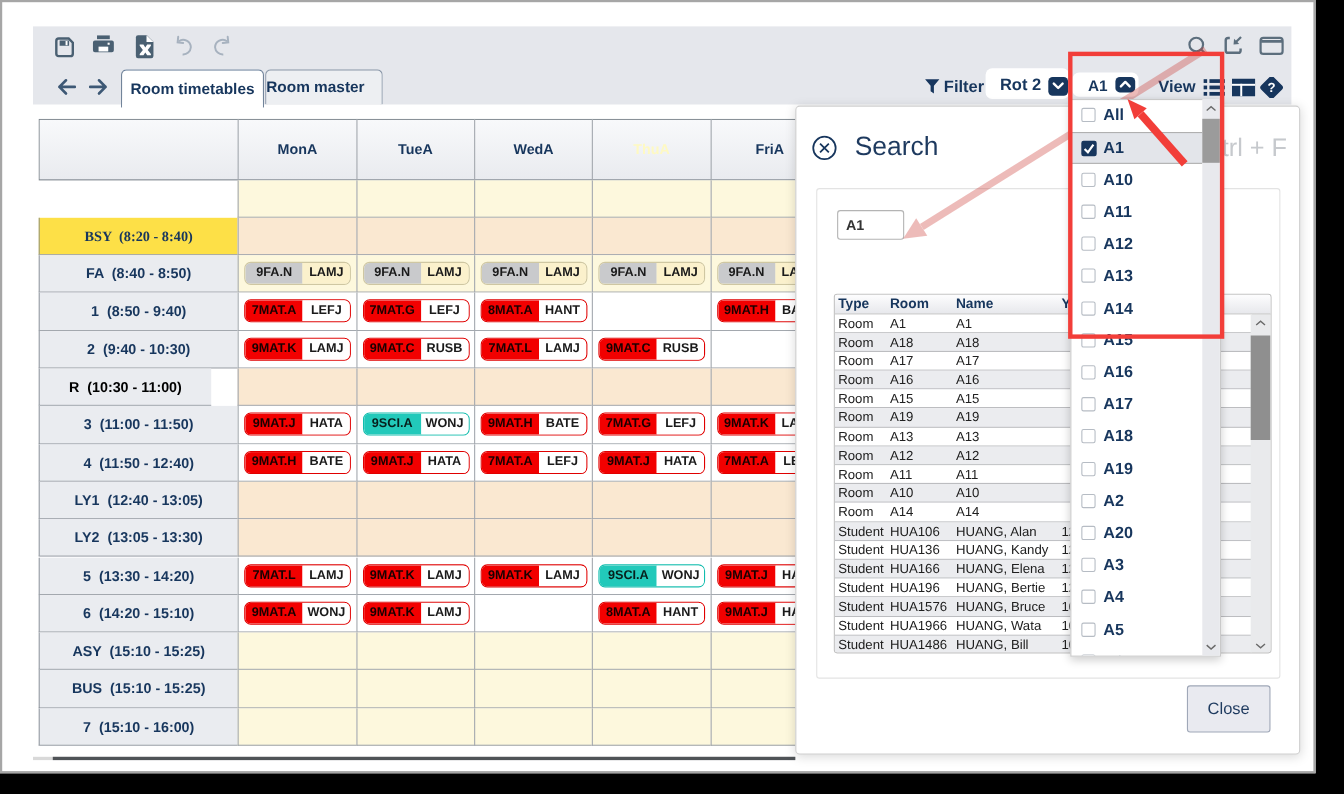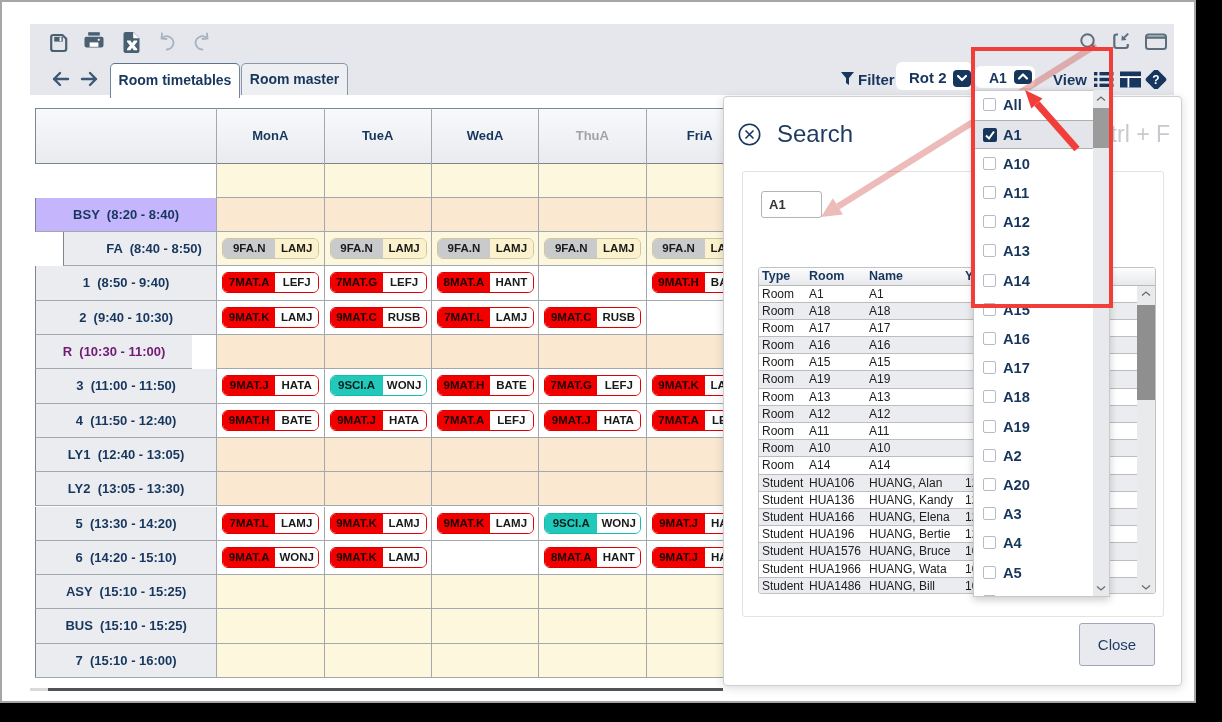--- a/index.html
+++ b/index.html
@@ -37,21 +37,21 @@
 </g>
 </g>
 </svg>
 <svg class="abs" style="left:52px;top:70px;z-index:1" width="46" height="18" viewBox="0 0 46 18">
 <g stroke="#3d5875" stroke-width="2.4" fill="none" stroke-linecap="round" stroke-linejoin="round">
 <path d="M16 9 H2 M8 3 L2 9 L8 15"></path>
 <path d="M30 9 H44 M38 3 L44 9 L38 15"></path>
 </g>
 </svg>
 <div class="abs" style="left:110px;top:63px;width:128px;height:34px;background:#fff;border:1px solid #72849a;border-top:1.5px solid #5a7391;border-bottom:none;border-radius:5px 5px 0 0;z-index:1;text-align:center;font-size:14px;font-weight:bold;color:#17365d;line-height:33px;">Room timetables</div>
-<div class="abs" style="left:241px;top:63px;width:105px;height:31px;background:#edeff2;border:1px solid #8a97a8;border-bottom:none;border-radius:5px 5px 0 0;z-index:1;text-align:center;font-size:14px;font-weight:bold;color:#17365d;line-height:31px;">Room master</div>
+<div class="abs" style="left:241px;top:63px;width:105px;height:31px;background:#edeff2;border:1px solid #8a97a8;border-bottom:none;border-radius:5px 5px 0 0;z-index:1;text-align:left;font-size:14px;font-weight:bold;color:#17365d;line-height:31px;">Room master</div>
 <svg class="abs" style="left:1076px;top:30px;z-index:1" width="100" height="24" viewBox="0 0 100 24">
 <g fill="none" stroke="#5c6e7d" stroke-width="2">
 <circle cx="11.5" cy="10.5" r="6.2"></circle>
 <path d="M16 15 L20.5 19.5"></path>
 </g>
 <g transform="translate(34,0)" stroke="#5c6e7d" fill="none">
 <path d="M8 4.5 H6.5 Q4.3 4.5 4.3 6.7 V15.8 Q4.3 18 6.5 18 H15.6 Q17.8 18 17.8 15.8 V14" stroke-width="2.2"></path>
 <path d="M18.2 3.6 L13.4 8.4" stroke-width="2"></path>
 <polygon points="11.4,10.4 16.6,9.9 11.9,5.2" fill="#5c6e7d" stroke="none"></polygon>
 </g>
@@ -96,34 +96,34 @@
 <g transform="translate(62,9.5)">
 <rect x="-8" y="-8" width="16" height="16" rx="2.5" transform="rotate(45)" fill="#17365d"></rect>
 <text x="0" y="4.4" text-anchor="middle" font-size="12" font-weight="bold" fill="#fff" font-family="Liberation Sans">?</text>
 </g>
 </svg>
 <div class="abs" style="left:35.0px;top:107.5px;width:688.0px;height:572.5px;overflow:hidden;">
     <div class="abs" style="left:0;top:0;width:718.0px;height:56.0px;background:linear-gradient(#f8f9fb,#e9ebef);border:1px solid #7d858d;box-sizing:border-box;"></div>
     <div class="abs" style="left:181.2px;top:0;width:107.3px;height:56.0px;border-left:1px solid #a3a8ae;box-sizing:border-box;text-align:center;font-size:13px;font-weight:bold;color:#17365d;line-height:56px;">MonA</div>
     <div class="abs" style="left:288.5px;top:0;width:107.3px;height:56.0px;border-left:1px solid #a3a8ae;box-sizing:border-box;text-align:center;font-size:13px;font-weight:bold;color:#17365d;line-height:56px;">TueA</div>
     <div class="abs" style="left:395.9px;top:0;width:107.3px;height:56.0px;border-left:1px solid #a3a8ae;box-sizing:border-box;text-align:center;font-size:13px;font-weight:bold;color:#17365d;line-height:56px;">WedA</div>
-    <div class="abs" style="left:503.2px;top:0;width:107.3px;height:56.0px;border-left:1px solid #a3a8ae;box-sizing:border-box;text-align:center;font-size:13px;font-weight:bold;color:#a3a3a3;line-height:56px;">ThuA</div>
+    <div class="abs" style="left:503.2px;top:0;width:107.3px;height:56.0px;border-left:1px solid #a3a8ae;box-sizing:border-box;text-align:center;font-size:13px;font-weight:bold;color:#fef9c3;line-height:56px;">ThuA</div>
     <div class="abs" style="left:610.6px;top:0;width:107.3px;height:56.0px;border-left:1px solid #a3a8ae;box-sizing:border-box;text-align:center;font-size:13px;font-weight:bold;color:#17365d;line-height:56px;">FriA</div>
     <div class="abs" style="left:181.20px;top:56.00px;width:107.35px;height:34.30px;background:#fdf8dd;border-left:1px solid #a3a8ae;border-bottom:1px solid #a3a8ae;box-sizing:border-box;"></div>
     <div class="abs" style="left:288.55px;top:56.00px;width:107.35px;height:34.30px;background:#fdf8dd;border-left:1px solid #a3a8ae;border-bottom:1px solid #a3a8ae;box-sizing:border-box;"></div>
     <div class="abs" style="left:395.90px;top:56.00px;width:107.35px;height:34.30px;background:#fdf8dd;border-left:1px solid #a3a8ae;border-bottom:1px solid #a3a8ae;box-sizing:border-box;"></div>
     <div class="abs" style="left:503.25px;top:56.00px;width:107.35px;height:34.30px;background:#fdf8dd;border-left:1px solid #a3a8ae;border-bottom:1px solid #a3a8ae;box-sizing:border-box;"></div>
     <div class="abs" style="left:610.60px;top:56.00px;width:107.35px;height:34.30px;background:#fdf8dd;border-left:1px solid #a3a8ae;border-bottom:1px solid #a3a8ae;box-sizing:border-box;"></div>
-    <div class="abs" style="left:0;top:90.30px;width:181.2px;height:34.30px;background:#c4b5fd;border-left:1px solid #7d858d;border-bottom:1px solid #a3a8ae;box-sizing:border-box;text-align:center;font-size:13px;font-weight:bold;color:#17365d;line-height:34px;white-space:pre;">BSY  (8:20 - 8:40)</div>
+    <div class="abs" style="left:0;top:90.30px;width:181.2px;height:34.30px;background:#fde047;border-left:1px solid #7d858d;border-bottom:1px solid #a3a8ae;box-sizing:border-box;text-align:center;font-size:13px;font-weight:bold;color:#17365d;line-height:34px;white-space:pre;font-family:Liberation Serif, serif;">BSY  (8:20 - 8:40)</div>
     <div class="abs" style="left:181.20px;top:90.30px;width:107.35px;height:34.30px;background:#fae8d1;border-left:1px solid #a3a8ae;border-bottom:1px solid #a3a8ae;box-sizing:border-box;"></div>
     <div class="abs" style="left:288.55px;top:90.30px;width:107.35px;height:34.30px;background:#fae8d1;border-left:1px solid #a3a8ae;border-bottom:1px solid #a3a8ae;box-sizing:border-box;"></div>
     <div class="abs" style="left:395.90px;top:90.30px;width:107.35px;height:34.30px;background:#fae8d1;border-left:1px solid #a3a8ae;border-bottom:1px solid #a3a8ae;box-sizing:border-box;"></div>
     <div class="abs" style="left:503.25px;top:90.30px;width:107.35px;height:34.30px;background:#fae8d1;border-left:1px solid #a3a8ae;border-bottom:1px solid #a3a8ae;box-sizing:border-box;"></div>
     <div class="abs" style="left:610.60px;top:90.30px;width:107.35px;height:34.30px;background:#fae8d1;border-left:1px solid #a3a8ae;border-bottom:1px solid #a3a8ae;box-sizing:border-box;"></div>
-    <div class="abs" style="left:0;top:124.60px;width:181.2px;height:34.30px;background:#eaecf0;border-left:1px solid #7d858d;border-bottom:1px solid #a3a8ae;box-sizing:border-box;text-align:center;font-size:13px;font-weight:bold;color:#17365d;line-height:34px;white-space:pre;margin-left:28px;">FA  (8:40 - 8:50)</div>
+    <div class="abs" style="left:0;top:124.60px;width:181.2px;height:34.30px;background:#eaecf0;border-left:1px solid #7d858d;border-bottom:1px solid #a3a8ae;box-sizing:border-box;text-align:center;font-size:13px;font-weight:bold;color:#17365d;line-height:34px;white-space:pre;">FA  (8:40 - 8:50)</div>
     <div class="abs" style="left:181.20px;top:124.60px;width:107.35px;height:34.30px;background:#fdf8dd;border-left:1px solid #a3a8ae;border-bottom:1px solid #a3a8ae;box-sizing:border-box;"></div>
     <div class="abs" style="left:187.20px;top:130.60px;width:97px;height:21px;border:1px solid #cfc7a2;border-radius:6px;overflow:hidden;box-sizing:border-box;display:flex;">
       <div style="width:52px;background:#c9cacc;font-size:11.5px;font-weight:600;color:#1a1a1a;text-align:center;line-height:19px;">9FA.N</div>
       <div style="flex:1;background:#fbf1cc;font-size:11.5px;font-weight:600;color:#1a1a1a;text-align:center;line-height:19px;">LAMJ</div>
     </div>
     <div class="abs" style="left:288.55px;top:124.60px;width:107.35px;height:34.30px;background:#fdf8dd;border-left:1px solid #a3a8ae;border-bottom:1px solid #a3a8ae;box-sizing:border-box;"></div>
     <div class="abs" style="left:294.55px;top:130.60px;width:97px;height:21px;border:1px solid #cfc7a2;border-radius:6px;overflow:hidden;box-sizing:border-box;display:flex;">
       <div style="width:52px;background:#c9cacc;font-size:11.5px;font-weight:600;color:#1a1a1a;text-align:center;line-height:19px;">9FA.N</div>
       <div style="flex:1;background:#fbf1cc;font-size:11.5px;font-weight:600;color:#1a1a1a;text-align:center;line-height:19px;">LAMJ</div>
     </div>
@@ -179,21 +179,21 @@
     <div class="abs" style="left:401.90px;top:199.20px;width:97px;height:21px;border:1px solid #e00000;border-radius:6px;overflow:hidden;box-sizing:border-box;display:flex;">
       <div style="width:52px;background:#f20000;font-size:11.5px;font-weight:600;color:#1a0000;text-align:center;line-height:19px;">7MAT.L</div>
       <div style="flex:1;background:#ffffff;font-size:11.5px;font-weight:600;color:#1a1a1a;text-align:center;line-height:19px;">LAMJ</div>
     </div>
     <div class="abs" style="left:503.25px;top:193.20px;width:107.35px;height:34.30px;background:#ffffff;border-left:1px solid #a3a8ae;border-bottom:1px solid #a3a8ae;box-sizing:border-box;"></div>
     <div class="abs" style="left:509.25px;top:199.20px;width:97px;height:21px;border:1px solid #e00000;border-radius:6px;overflow:hidden;box-sizing:border-box;display:flex;">
       <div style="width:52px;background:#f20000;font-size:11.5px;font-weight:600;color:#1a0000;text-align:center;line-height:19px;">9MAT.C</div>
       <div style="flex:1;background:#ffffff;font-size:11.5px;font-weight:600;color:#1a1a1a;text-align:center;line-height:19px;">RUSB</div>
     </div>
     <div class="abs" style="left:610.60px;top:193.20px;width:107.35px;height:34.30px;background:#ffffff;border-left:1px solid #a3a8ae;border-bottom:1px solid #a3a8ae;box-sizing:border-box;"></div>
-    <div class="abs" style="left:0;top:227.50px;width:157px;height:34.30px;background:#eaecf0;border-left:1px solid #7d858d;border-bottom:1px solid #a3a8ae;box-sizing:border-box;text-align:center;font-size:13px;font-weight:bold;color:#701a75;line-height:34px;white-space:pre;">R  (10:30 - 11:00)</div>
+    <div class="abs" style="left:0;top:227.50px;width:157px;height:34.30px;background:#eaecf0;border-left:1px solid #7d858d;border-bottom:1px solid #a3a8ae;box-sizing:border-box;text-align:center;font-size:13px;font-weight:bold;color:#000000;line-height:34px;white-space:pre;">R  (10:30 - 11:00)</div>
     <div class="abs" style="left:181.20px;top:227.50px;width:107.35px;height:34.30px;background:#fae8d1;border-left:1px solid #a3a8ae;border-bottom:1px solid #a3a8ae;box-sizing:border-box;"></div>
     <div class="abs" style="left:288.55px;top:227.50px;width:107.35px;height:34.30px;background:#fae8d1;border-left:1px solid #a3a8ae;border-bottom:1px solid #a3a8ae;box-sizing:border-box;"></div>
     <div class="abs" style="left:395.90px;top:227.50px;width:107.35px;height:34.30px;background:#fae8d1;border-left:1px solid #a3a8ae;border-bottom:1px solid #a3a8ae;box-sizing:border-box;"></div>
     <div class="abs" style="left:503.25px;top:227.50px;width:107.35px;height:34.30px;background:#fae8d1;border-left:1px solid #a3a8ae;border-bottom:1px solid #a3a8ae;box-sizing:border-box;"></div>
     <div class="abs" style="left:610.60px;top:227.50px;width:107.35px;height:34.30px;background:#fae8d1;border-left:1px solid #a3a8ae;border-bottom:1px solid #a3a8ae;box-sizing:border-box;"></div>
     <div class="abs" style="left:0;top:261.80px;width:181.2px;height:34.30px;background:#eaecf0;border-left:1px solid #7d858d;border-bottom:1px solid #a3a8ae;box-sizing:border-box;text-align:center;font-size:13px;font-weight:bold;color:#17365d;line-height:34px;white-space:pre;">3  (11:00 - 11:50)</div>
     <div class="abs" style="left:181.20px;top:261.80px;width:107.35px;height:34.30px;background:#ffffff;border-left:1px solid #a3a8ae;border-bottom:1px solid #a3a8ae;box-sizing:border-box;"></div>
     <div class="abs" style="left:187.20px;top:267.80px;width:97px;height:21px;border:1px solid #e00000;border-radius:6px;overflow:hidden;box-sizing:border-box;display:flex;">
       <div style="width:52px;background:#f20000;font-size:11.5px;font-weight:600;color:#1a0000;text-align:center;line-height:19px;">9MAT.J</div>
       <div style="flex:1;background:#ffffff;font-size:11.5px;font-weight:600;color:#1a1a1a;text-align:center;line-height:19px;">HATA</div>

